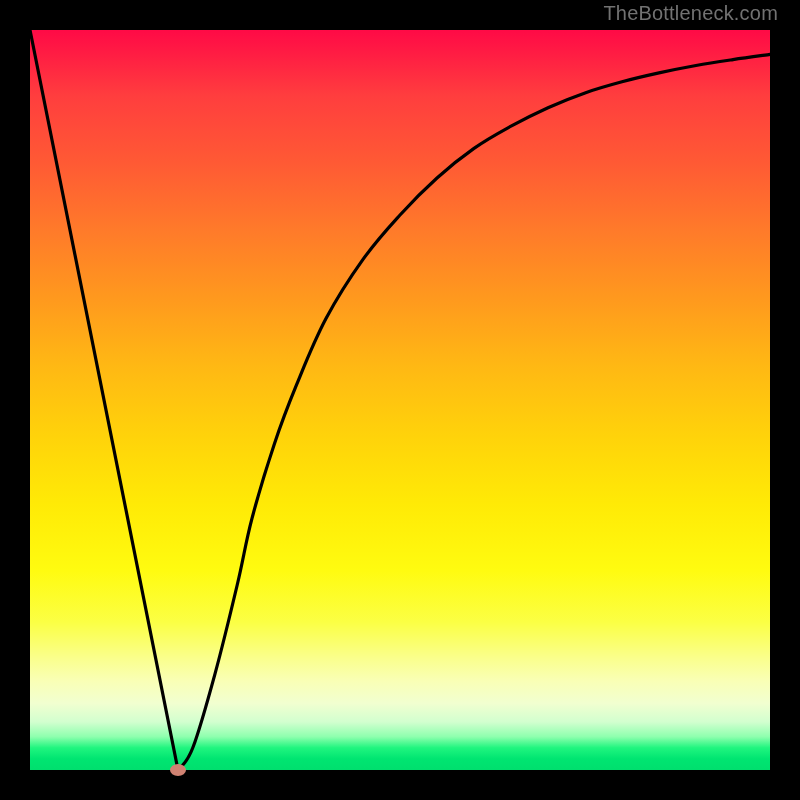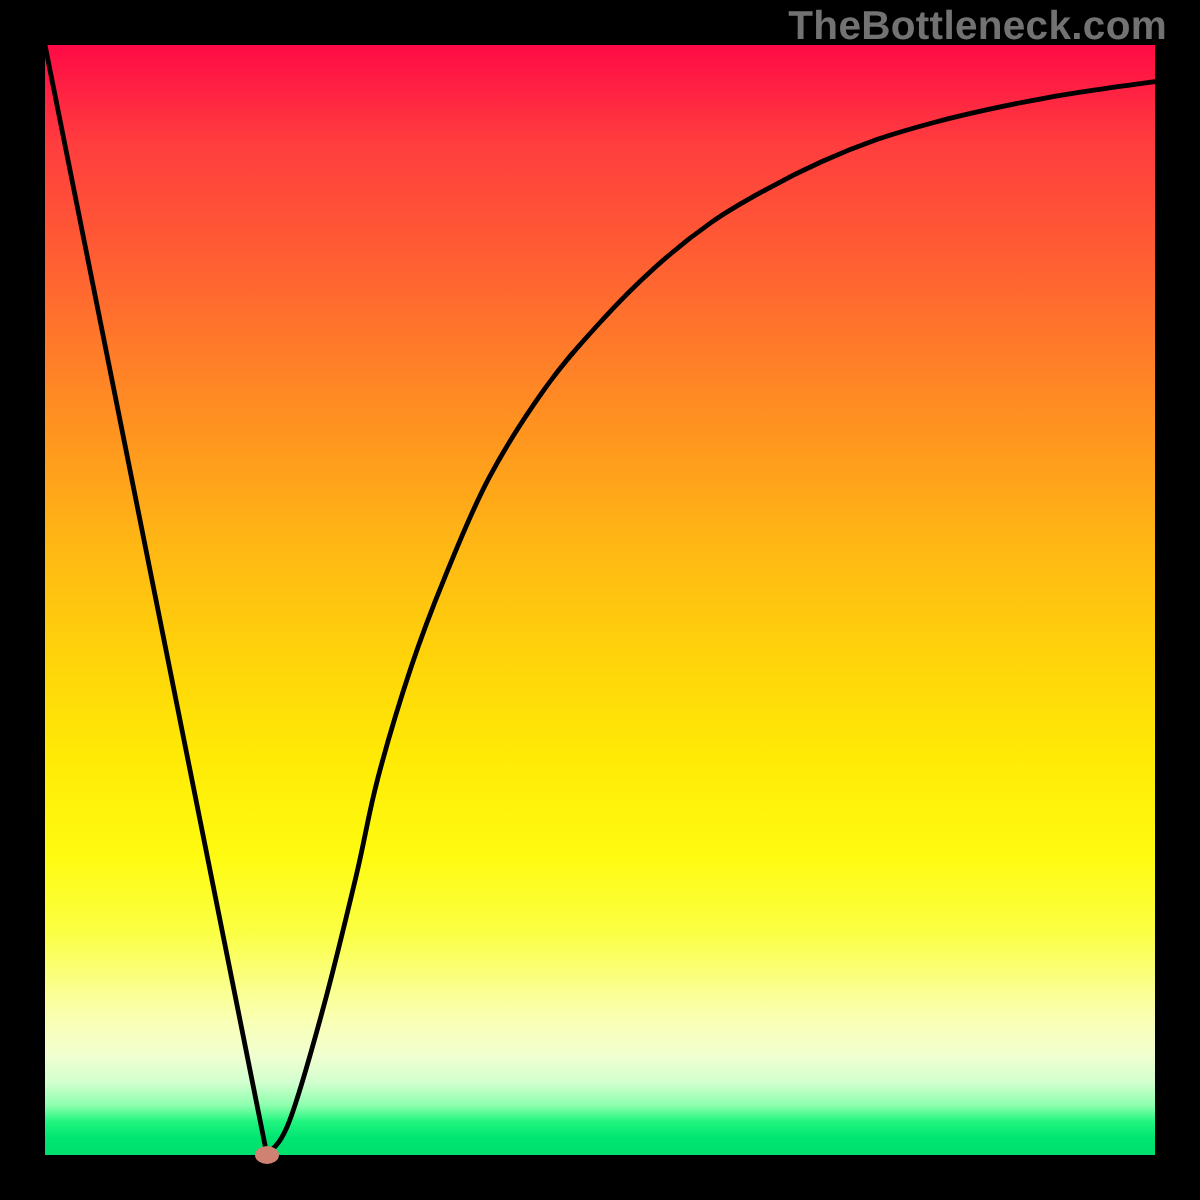--- a/index.html
+++ b/index.html
@@ -15,22 +15,22 @@
     position: relative;
     width: 800px;
     height: 800px;
     background: #000;
   }
   .watermark {
     position: absolute;
     top: 2px;
     right: 22px;
     color: #727272;
-    font-size: 27px;
-    font-weight: 700;
+    font-size: 20px;
+    font-weight: 400;
     letter-spacing: 0.2px;
   }
   .plot {
     position: absolute;
     left: 30px;
     top: 30px;
     width: 740px;
     height: 740px;
     background: linear-gradient(to bottom,
       #ff0a46 0%,

